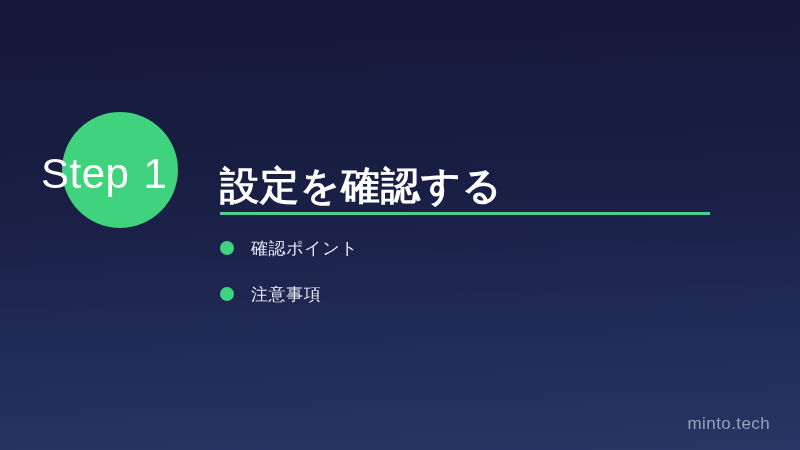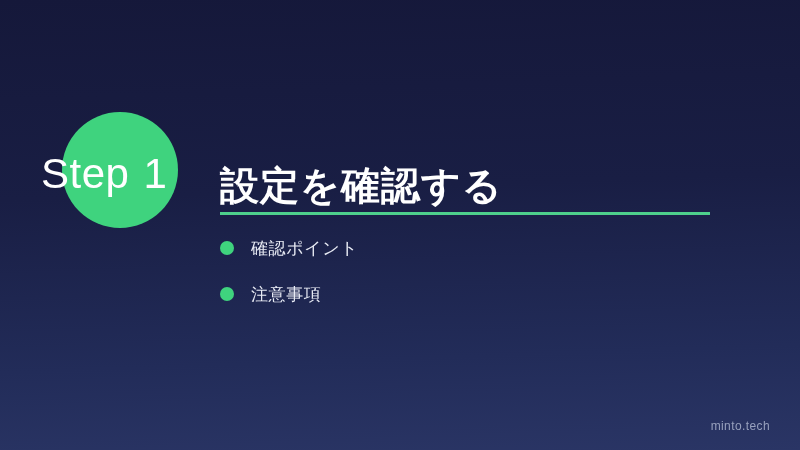--- a/index.html
+++ b/index.html
@@ -97,21 +97,21 @@
     line-height: 1;
     white-space: nowrap;
   }
 
   
   .footer-brand {
     position: absolute;
     right: 30px;
     bottom: 18px;
     color: #97a0bd;
-    font-size: 12px;
+    font-size: 17px;
     font-weight: 400;
     letter-spacing: 0.4px;
     line-height: 1;
   }
 </style>
 </head>
 <body>
 
 <div class="slide">
 

